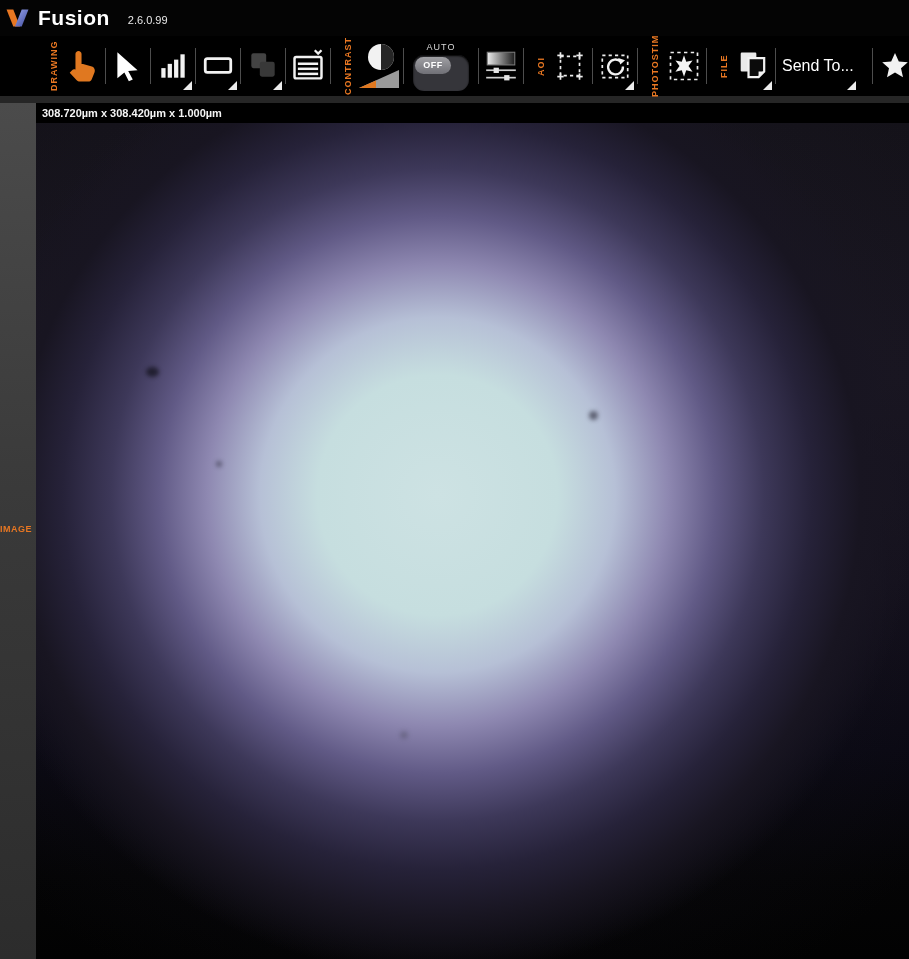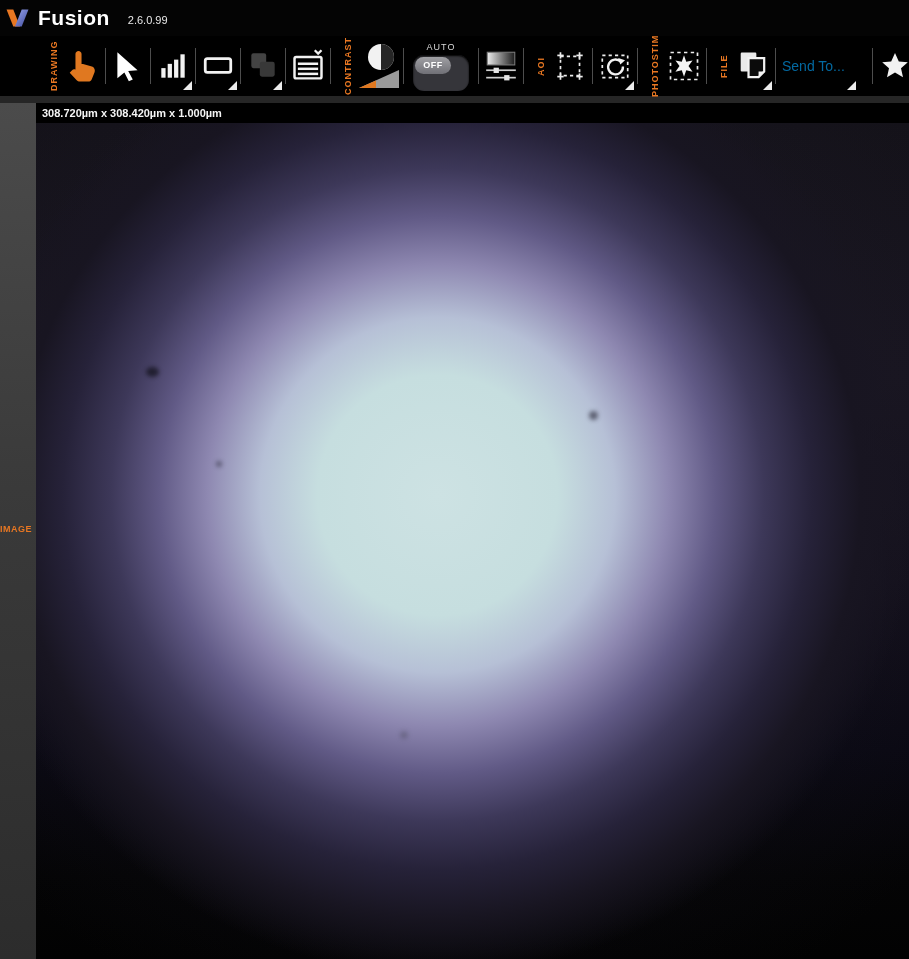--- a/index.html
+++ b/index.html
@@ -26,21 +26,21 @@
 
   .toggle-wrap { display:flex; flex-direction:column; align-items:center; justify-content:center;
                  height:56px; padding:0 9px; flex:0 0 auto; cursor:pointer; }
   .toggle-title { font-size:9px; color:#d8d8d8; letter-spacing:1px; margin-bottom:3px; }
   .pill { width:56px; height:36px; border-radius:11px; background:#35353a;
           box-shadow:inset 0 1px 2px #000; position:relative; }
   .knob { position:absolute; left:2px; top:2px; width:36px; height:17px; border-radius:9px;
           background:linear-gradient(#a0a0a4,#707076); display:flex; align-items:center;
           justify-content:center; font-size:9px; font-weight:bold; color:#fff; letter-spacing:.5px; }
 
-  .sendto { font-size:14px; color:#0369a1; padding:0 14px 0 6px; }
+  .sendto { font-size:16px; color:#ffffff; padding:0 14px 0 6px; }
 
   .toolbar-spacer { flex:1 1 auto; }
 
   
   .strip { height:7px; background:#262626; }
 
   
   .content { display:flex; height:856px; }
 
   .sidebar { width:36px; flex:0 0 auto; background:linear-gradient(#4b4b4b,#3a3a3a 45%,#2c2c2c);

